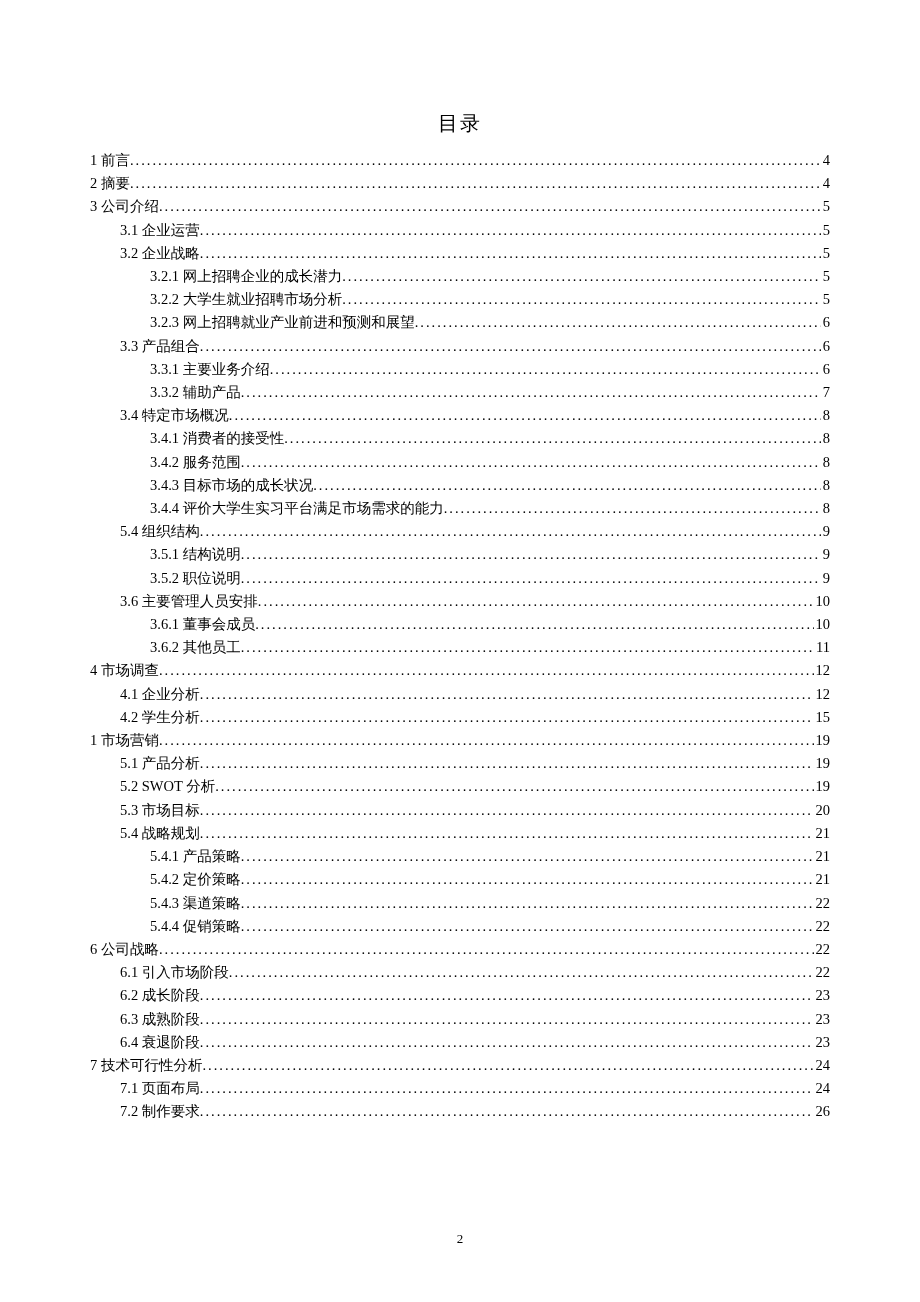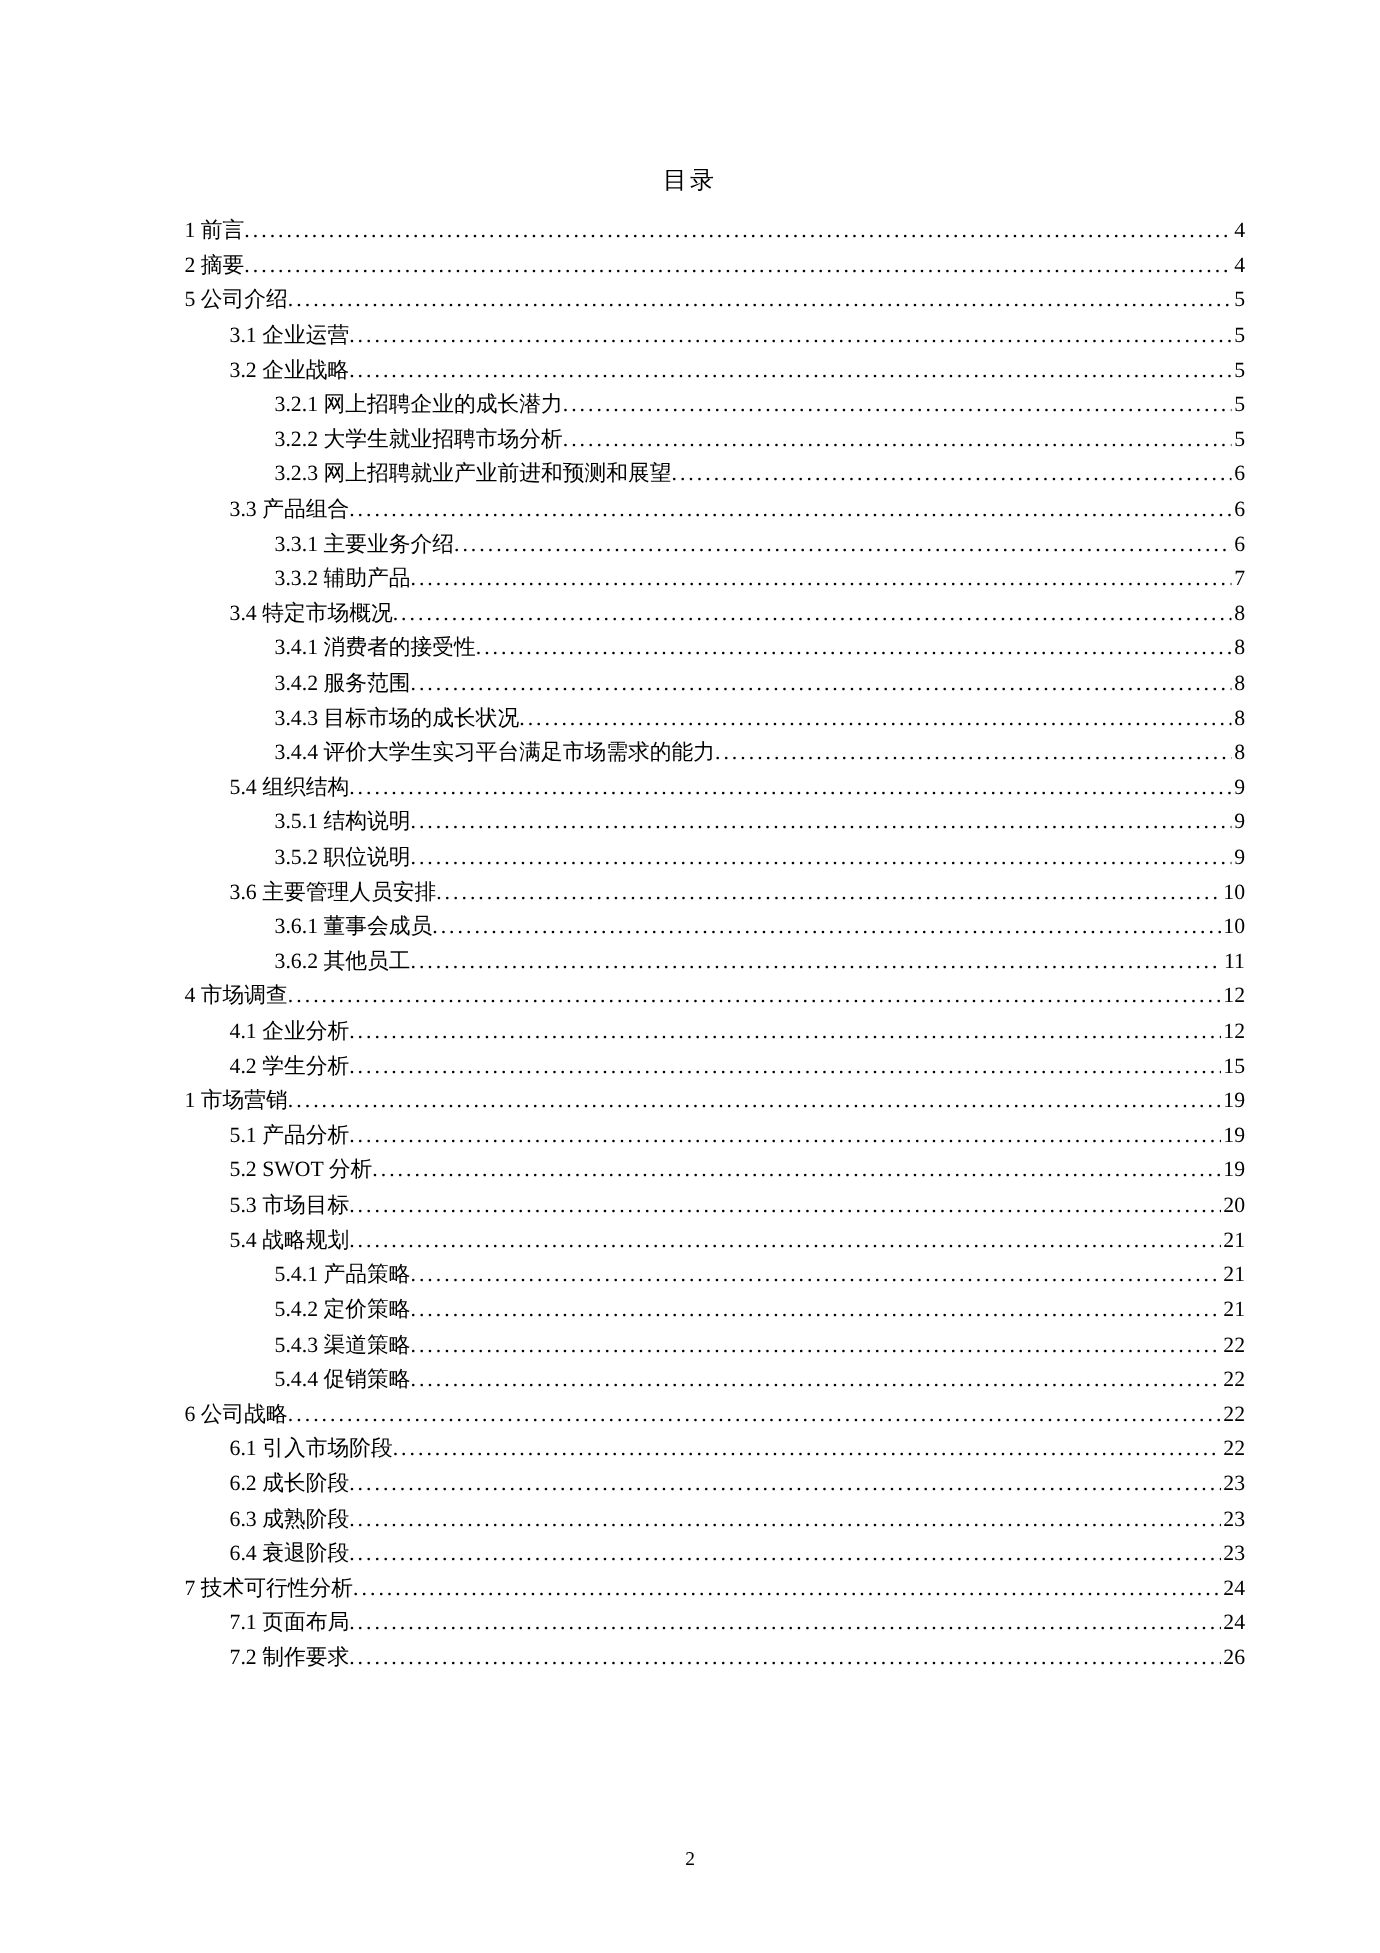--- a/index.html
+++ b/index.html
@@ -9,35 +9,35 @@
       background: #fff;
       font-family: "SimSun", "宋体", serif;
       color: #000;
       position: relative;
     }
     .page {
       padding: 110px 90px 60px 90px;
     }
     .title {
       text-align: center;
-      font-size: 16px;
+      font-size: 20px;
       margin-bottom: 12px;
       letter-spacing: 2px;
     }
     .toc-line {
       display: flex;
       align-items: baseline;
       font-size: 14.5px;
       line-height: 23.2px;
       white-space: nowrap;
     }
     .toc-line.l1 { padding-left: 0; }
     .toc-line.l2 { padding-left: 30px; }
     .toc-line.l3 { padding-left: 60px; align-items: center; }
-    .label { flex-shrink: 0; margin-left: 33px; }
+    .label { flex-shrink: 0; }
     .dots {
       flex: 1;
       overflow: hidden;
       letter-spacing: 2px;
       color: #000;
     }
     .dots::after {
       content: "......................................................................................................................................................................................................";
     }
     .pg { flex-shrink: 0; padding-left: 2px; }
@@ -61,21 +61,21 @@
         <span class="label">1 前言</span>
         <span class="dots"></span>
         <span class="pg">4</span>
       </div>
       <div class="toc-line l1">
         <span class="label">2 摘要</span>
         <span class="dots"></span>
         <span class="pg">4</span>
       </div>
       <div class="toc-line l1">
-        <span class="label">5 公司介绍</span>
+        <span class="label">3 公司介绍</span>
         <span class="dots"></span>
         <span class="pg">5</span>
       </div>
       <div class="toc-line l2">
         <span class="label">3.1 企业运营</span>
         <span class="dots"></span>
         <span class="pg">5</span>
       </div>
       <div class="toc-line l2">
         <span class="label">3.2 企业战略</span>

